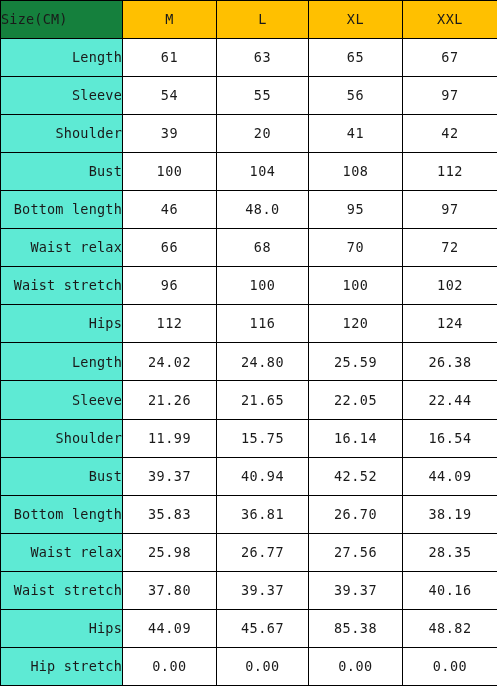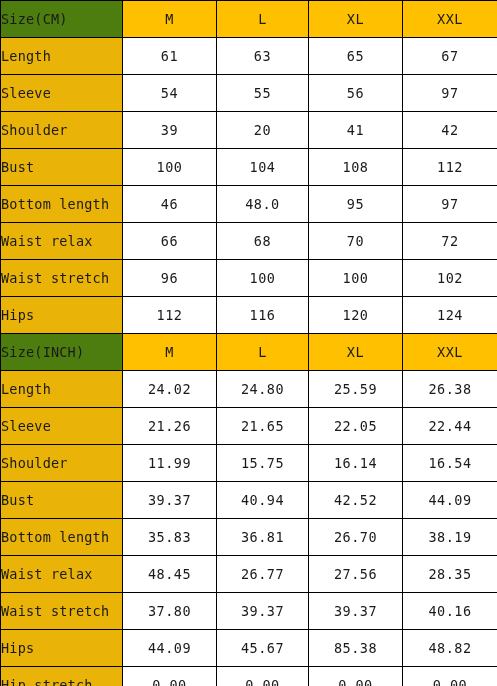--- a/index.html
+++ b/index.html
@@ -30,37 +30,37 @@
     border: 1px solid #000000;
     height: 36px;
     font-size: 13.5px;
     line-height: 1.1;
     color: #1a1a1a;
     padding: 0;
     overflow: hidden;
     white-space: nowrap;
   }
   td.label-cell {
-    background: #eab308;
-    text-align: left;
+    background: #5eead4;
+    text-align: right;
     padding-left: 2px;
     letter-spacing: 0.2px;
   }
   td.value-cell {
     background: #ffffff;
     text-align: center;
     letter-spacing: 0.5px;
   }
   td.header-cell {
     background: #FFC000;
     text-align: center;
     letter-spacing: 0.5px;
   }
   td.header-label {
-    background: #4d7c0f;
+    background: #15803d;
     text-align: left;
     padding-left: 2px;
     letter-spacing: 0.2px;
   }
 </style>
 </head>
 <body>
 
 <table class="size-chart">
   <colgroup>
@@ -128,27 +128,20 @@
         <td class="value-cell">102</td>
       </tr>
       <tr>
         <td class="label-cell">Hips</td>
         <td class="value-cell">112</td>
         <td class="value-cell">116</td>
         <td class="value-cell">120</td>
         <td class="value-cell">124</td>
       </tr>
       <tr>
-        <td class="header-label">Size(INCH)</td>
-        <td class="header-cell">M</td>
-        <td class="header-cell">L</td>
-        <td class="header-cell">XL</td>
-        <td class="header-cell">XXL</td>
-      </tr>
-      <tr>
         <td class="label-cell">Length</td>
         <td class="value-cell">24.02</td>
         <td class="value-cell">24.80</td>
         <td class="value-cell">25.59</td>
         <td class="value-cell">26.38</td>
       </tr>
       <tr>
         <td class="label-cell">Sleeve</td>
         <td class="value-cell">21.26</td>
         <td class="value-cell">21.65</td>
@@ -171,21 +164,21 @@
       </tr>
       <tr>
         <td class="label-cell">Bottom length</td>
         <td class="value-cell">35.83</td>
         <td class="value-cell">36.81</td>
         <td class="value-cell">26.70</td>
         <td class="value-cell">38.19</td>
       </tr>
       <tr>
         <td class="label-cell">Waist relax</td>
-        <td class="value-cell">48.45</td>
+        <td class="value-cell">25.98</td>
         <td class="value-cell">26.77</td>
         <td class="value-cell">27.56</td>
         <td class="value-cell">28.35</td>
       </tr>
       <tr>
         <td class="label-cell">Waist stretch</td>
         <td class="value-cell">37.80</td>
         <td class="value-cell">39.37</td>
         <td class="value-cell">39.37</td>
         <td class="value-cell">40.16</td>

